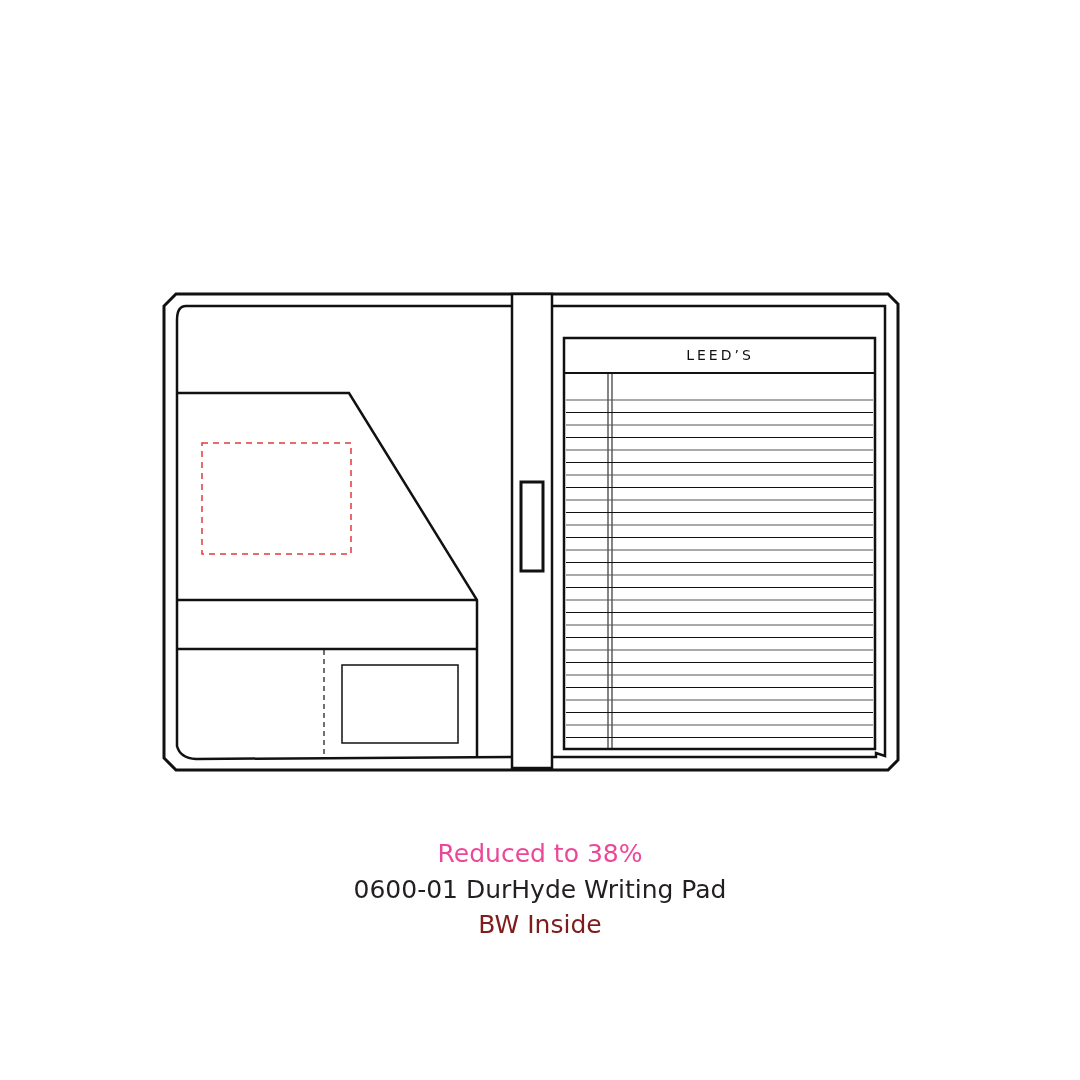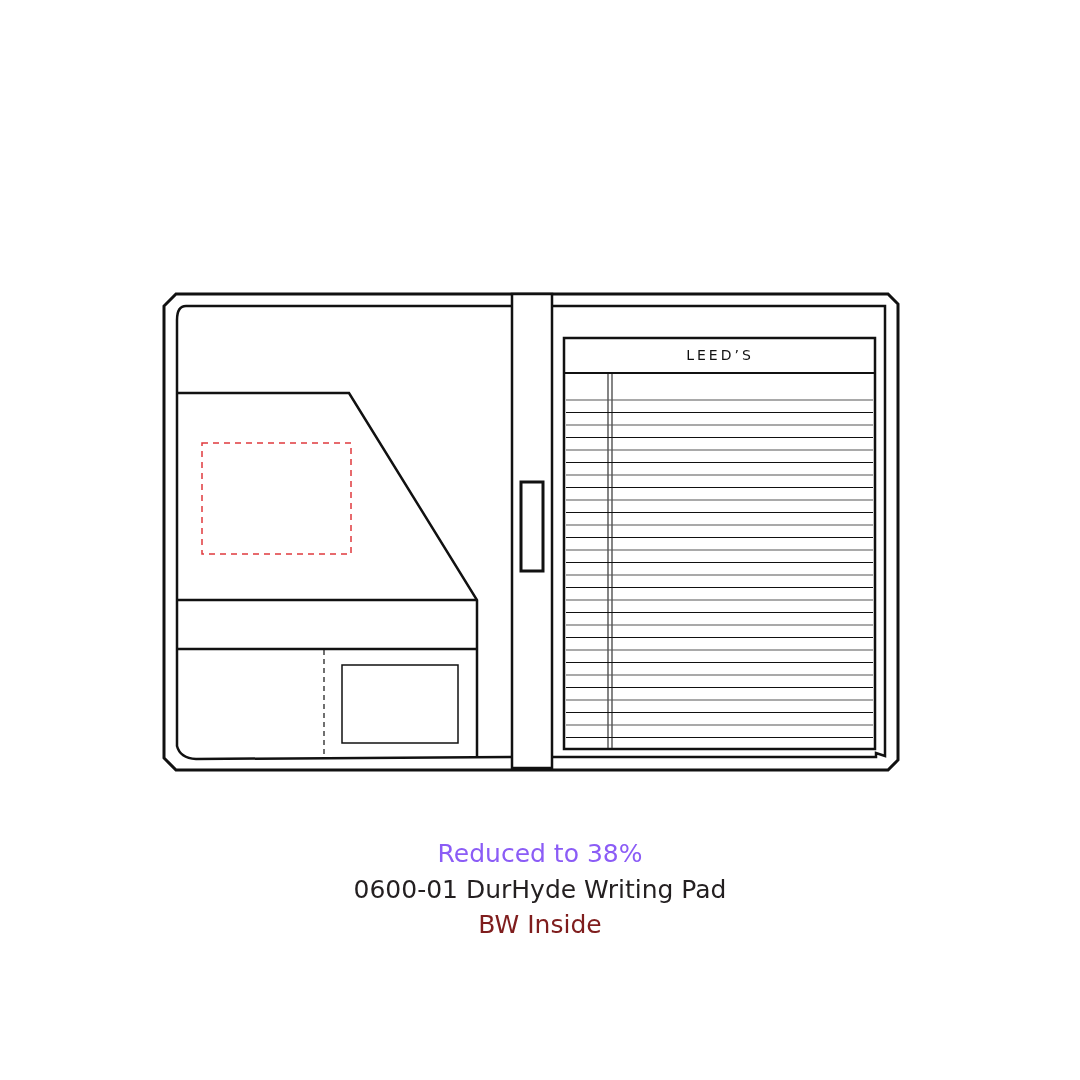--- a/index.html
+++ b/index.html
@@ -1,19 +1,19 @@
 <!DOCTYPE html>
 <html><head>
   <meta charset="utf-8">
   <style>
     html, body { margin: 0; padding: 0; background: #ffffff; }
     body { width: 1080px; height: 1080px; position: relative; overflow: hidden; font-family: "Liberation Sans", sans-serif; }
     #drawing { position: absolute; left: 0; top: 0; width: 1080px; height: 1080px; }
     .caption { position: absolute; left: 0; width: 1080px; text-align: center; font-family: "DejaVu Sans", sans-serif; font-size: 25px; line-height: 36px; }
-    .caption.l1 { top: 836px; color: #8b5cf6; }
+    .caption.l1 { top: 836px; color: #ec4899; }
     .caption.l2 { top: 872px; color: #231f20; }
     .caption.l3 { top: 907px; color: #7f1d1d; }
     .brand { font-family: "DejaVu Sans", sans-serif; font-size: 14px; letter-spacing: 3px; fill: #111; }
   </style>
 </head>
 <body>
 
 <svg id="drawing" viewBox="0 0 1080 1080" xmlns="http://www.w3.org/2000/svg">
 
   <path d="M176 294 L888 294 L898 304 L898 760 L888 770 L176 770 L164 758 L164 306 Z" fill="none" stroke="#111" stroke-width="3"></path>

